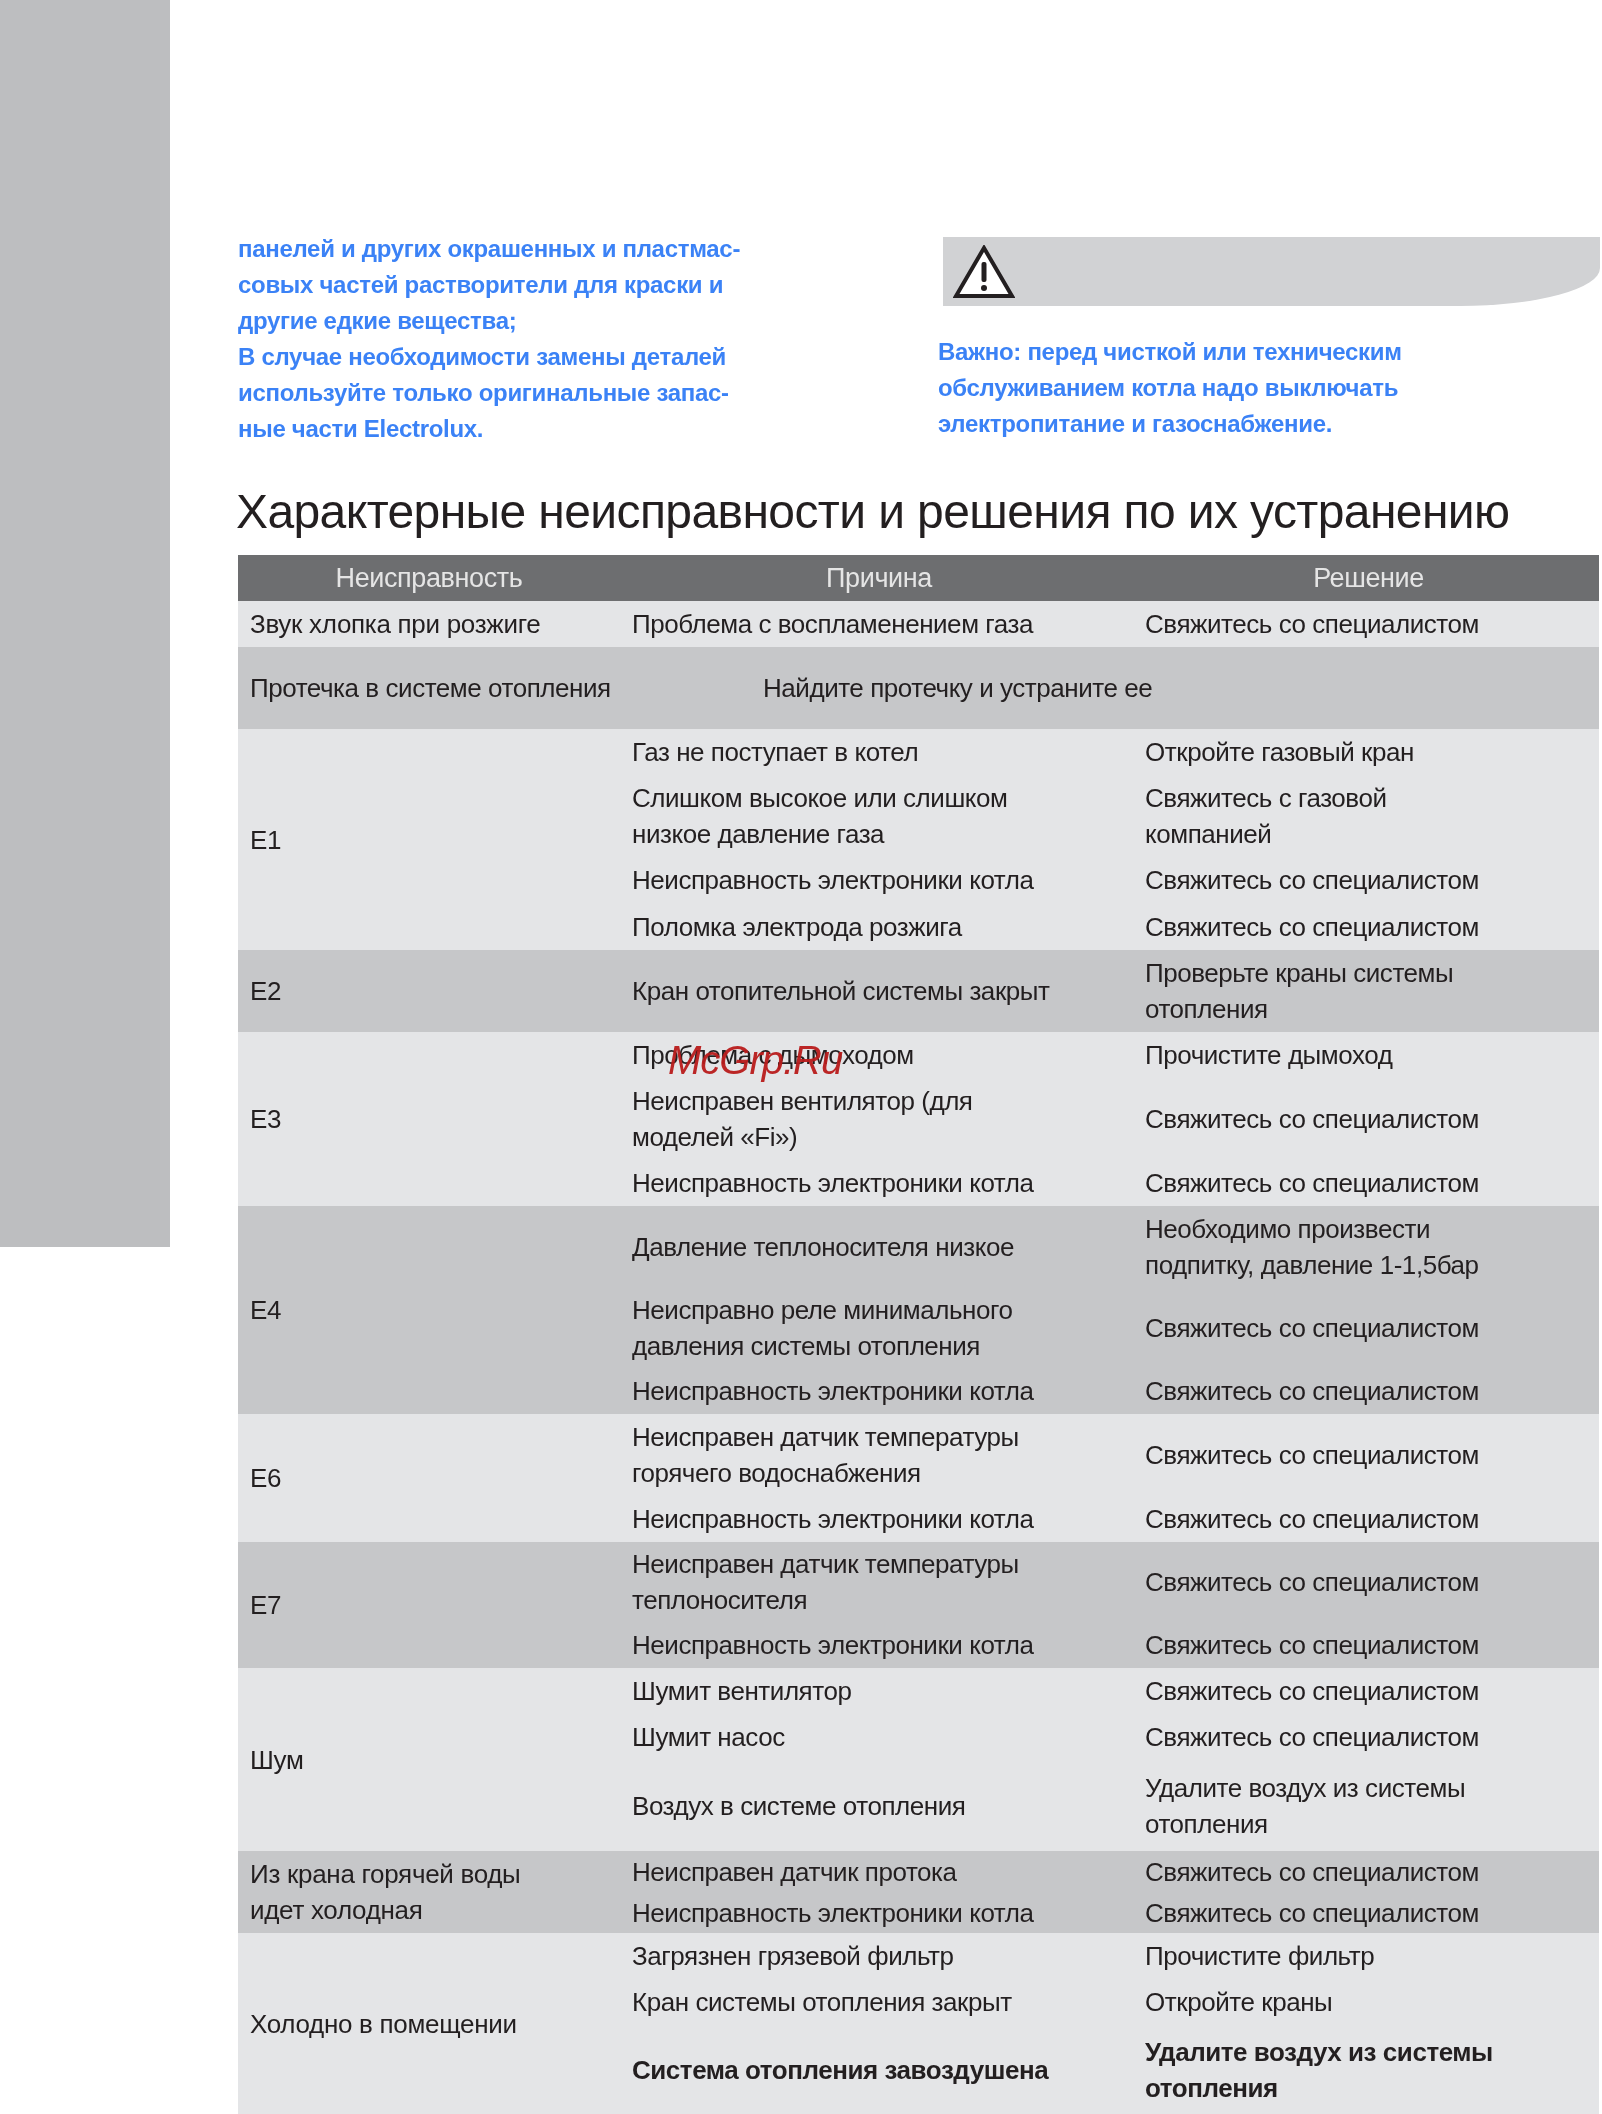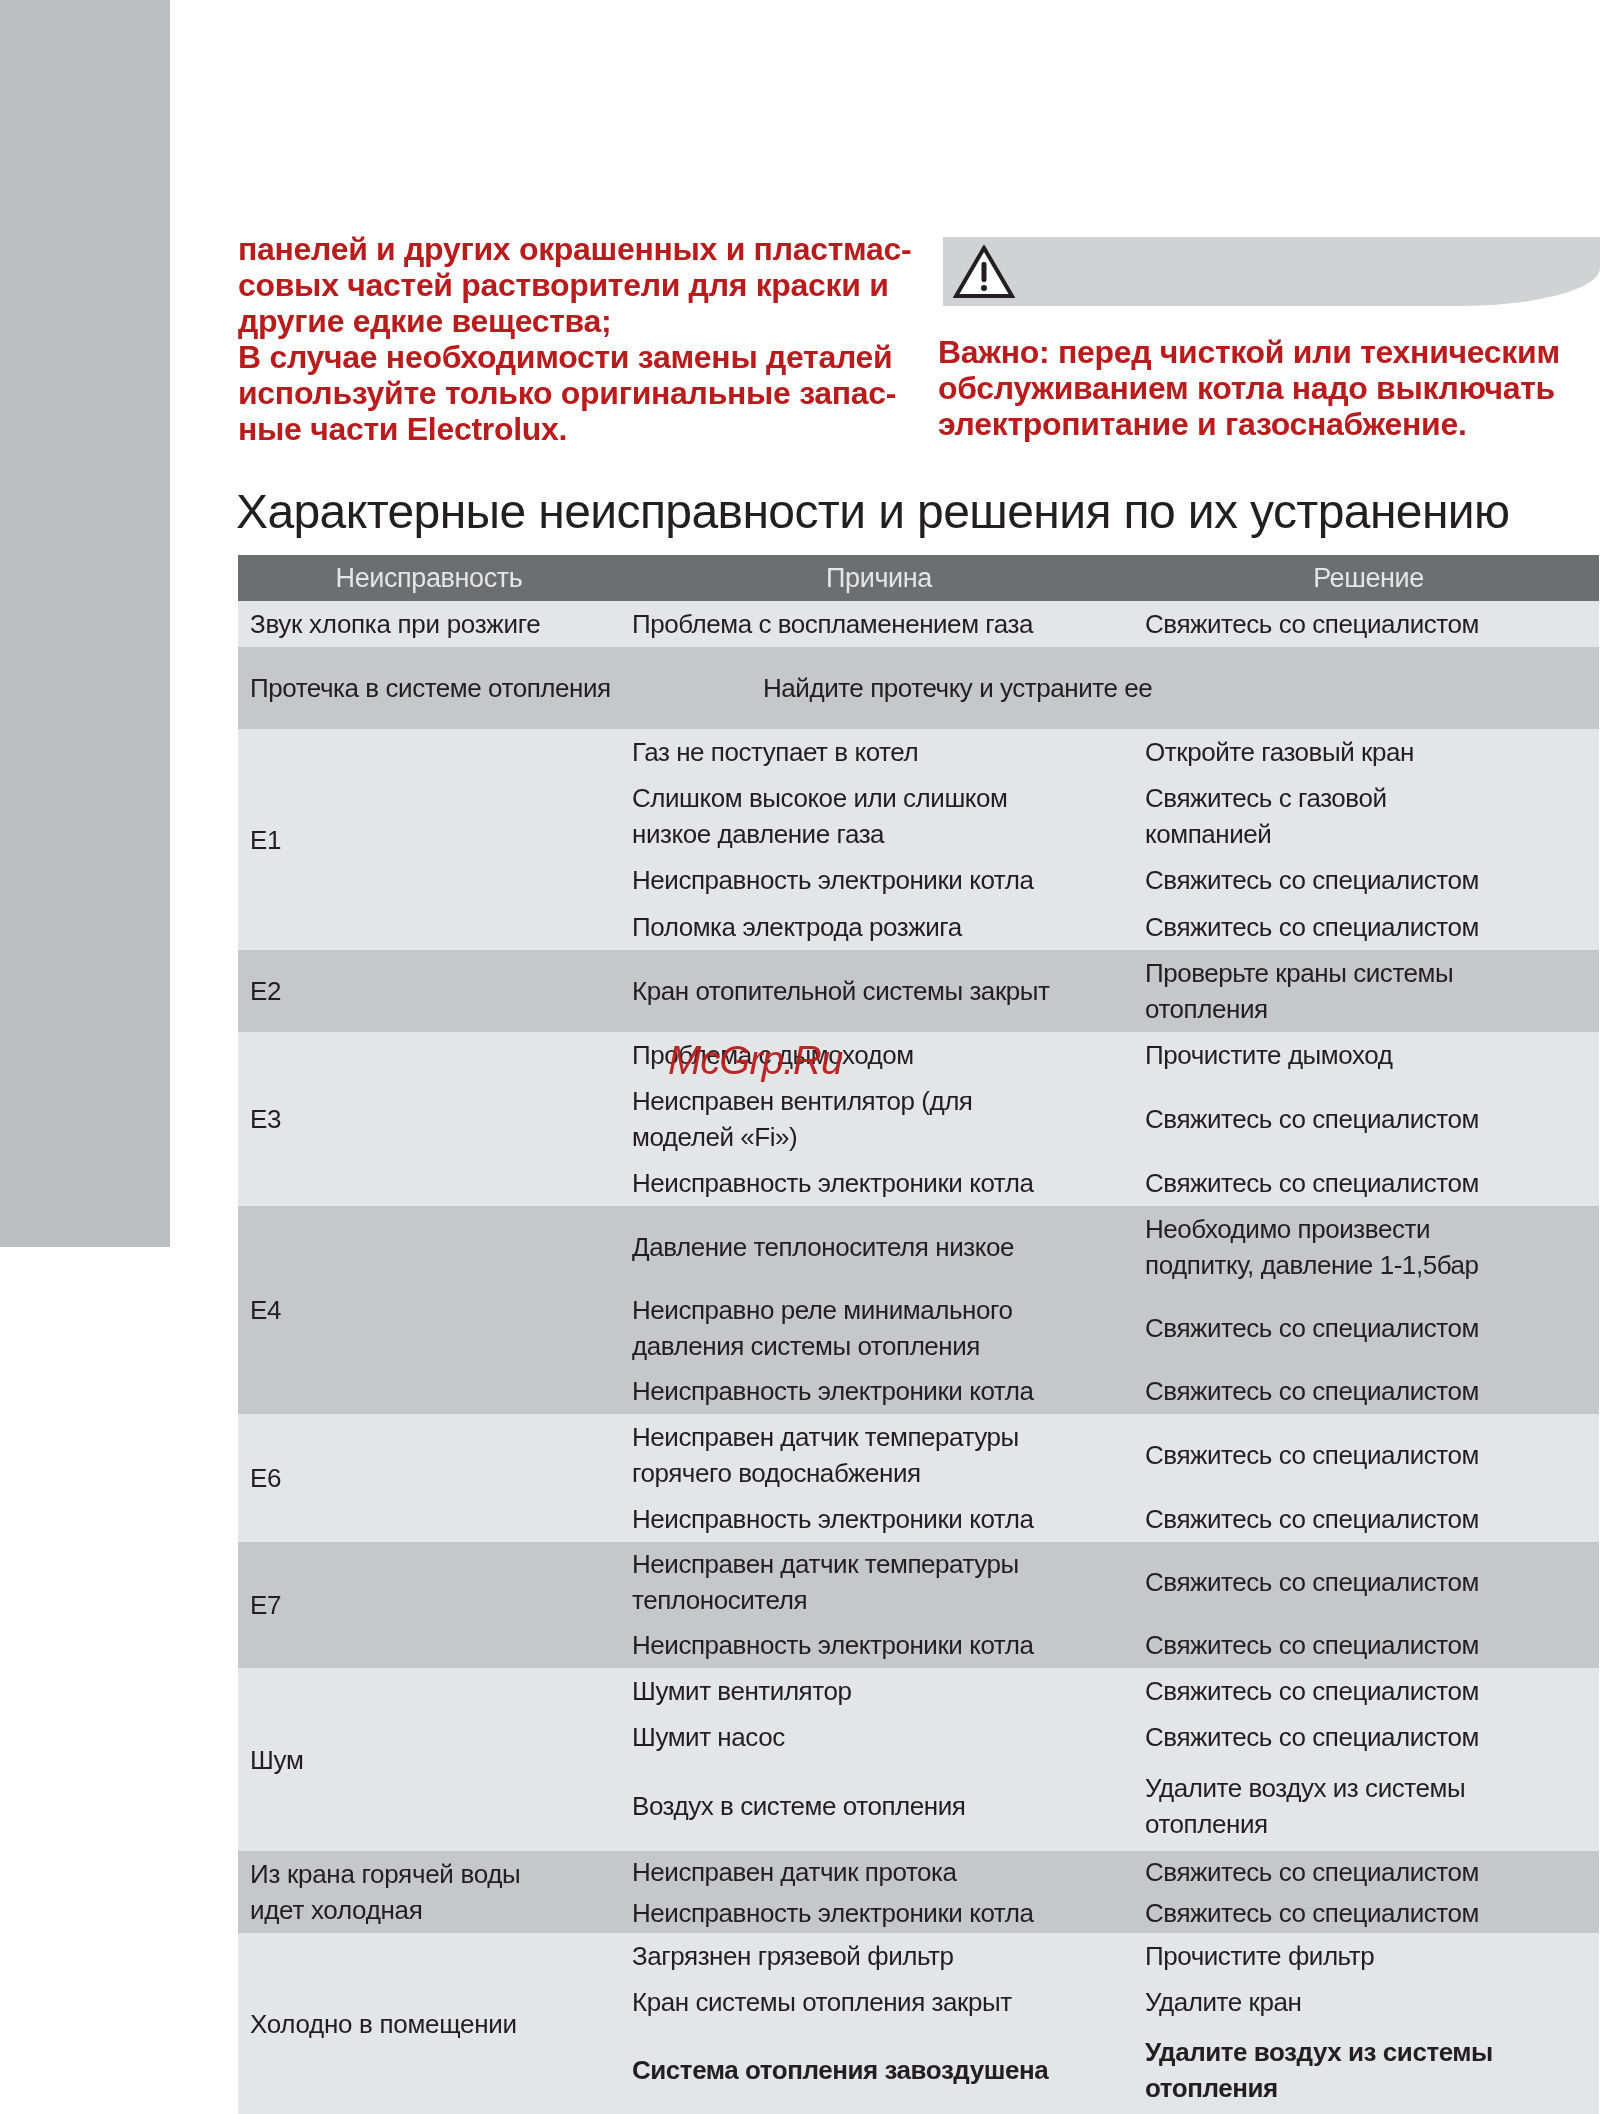--- a/index.html
+++ b/index.html
@@ -4,22 +4,22 @@
 <style>
   html, body { margin:0; padding:0; }
   body {
     width:1602px; height:2114px; position:relative; overflow:hidden;
     background:#ffffff; color:#231f20;
     font-family:"Liberation Sans", sans-serif;
   }
   .side-bar { position:absolute; left:0; top:0; width:170px; height:1247px; background:#bdbec0; }
 
   .bold-text {
-    position:absolute; font-weight:bold; font-size:32px; line-height:36px;
-    color:#b91c1c; letter-spacing:-0.3px;
+    position:absolute; font-weight:bold; font-size:24px; line-height:36px;
+    color:#3b82f6; letter-spacing:-0.3px;
   }
   .left-note { left:238px; top:231px; width:660px; }
   .right-note { left:938px; top:334px; width:640px; }
   .bold-text .line { display:block; white-space:nowrap; }
 
   .warning-box {
     position:absolute; left:943px; top:237px; width:657px; height:69px;
     background:#d1d2d4;
     border-bottom-right-radius:140px 38px;
   }
@@ -269,21 +269,21 @@
         <div class="g-issue">
           <span class="cell-text">Холодно в помещении</span>
         </div>
         <div class="g-rows">
           <div class="sub" style="height: 46px;">
             <div class="cause"><span class="cell-text">Загрязнен грязевой фильтр</span></div>
             <div class="fix"><span class="cell-text">Прочистите фильтр</span></div>
           </div>
           <div class="sub" style="height: 46px;">
             <div class="cause"><span class="cell-text">Кран системы отопления закрыт</span></div>
-            <div class="fix"><span class="cell-text">Удалите кран</span></div>
+            <div class="fix"><span class="cell-text">Откройте краны</span></div>
           </div>
           <div class="sub" style="height: 89px; font-weight: bold;">
             <div class="cause"><span class="cell-text">Система отопления завоздушена</span></div>
             <div class="fix"><span class="cell-text">Удалите воздух из системы
 отопления</span></div>
           </div>
         </div>
       </div>
     </div>
 </div>

